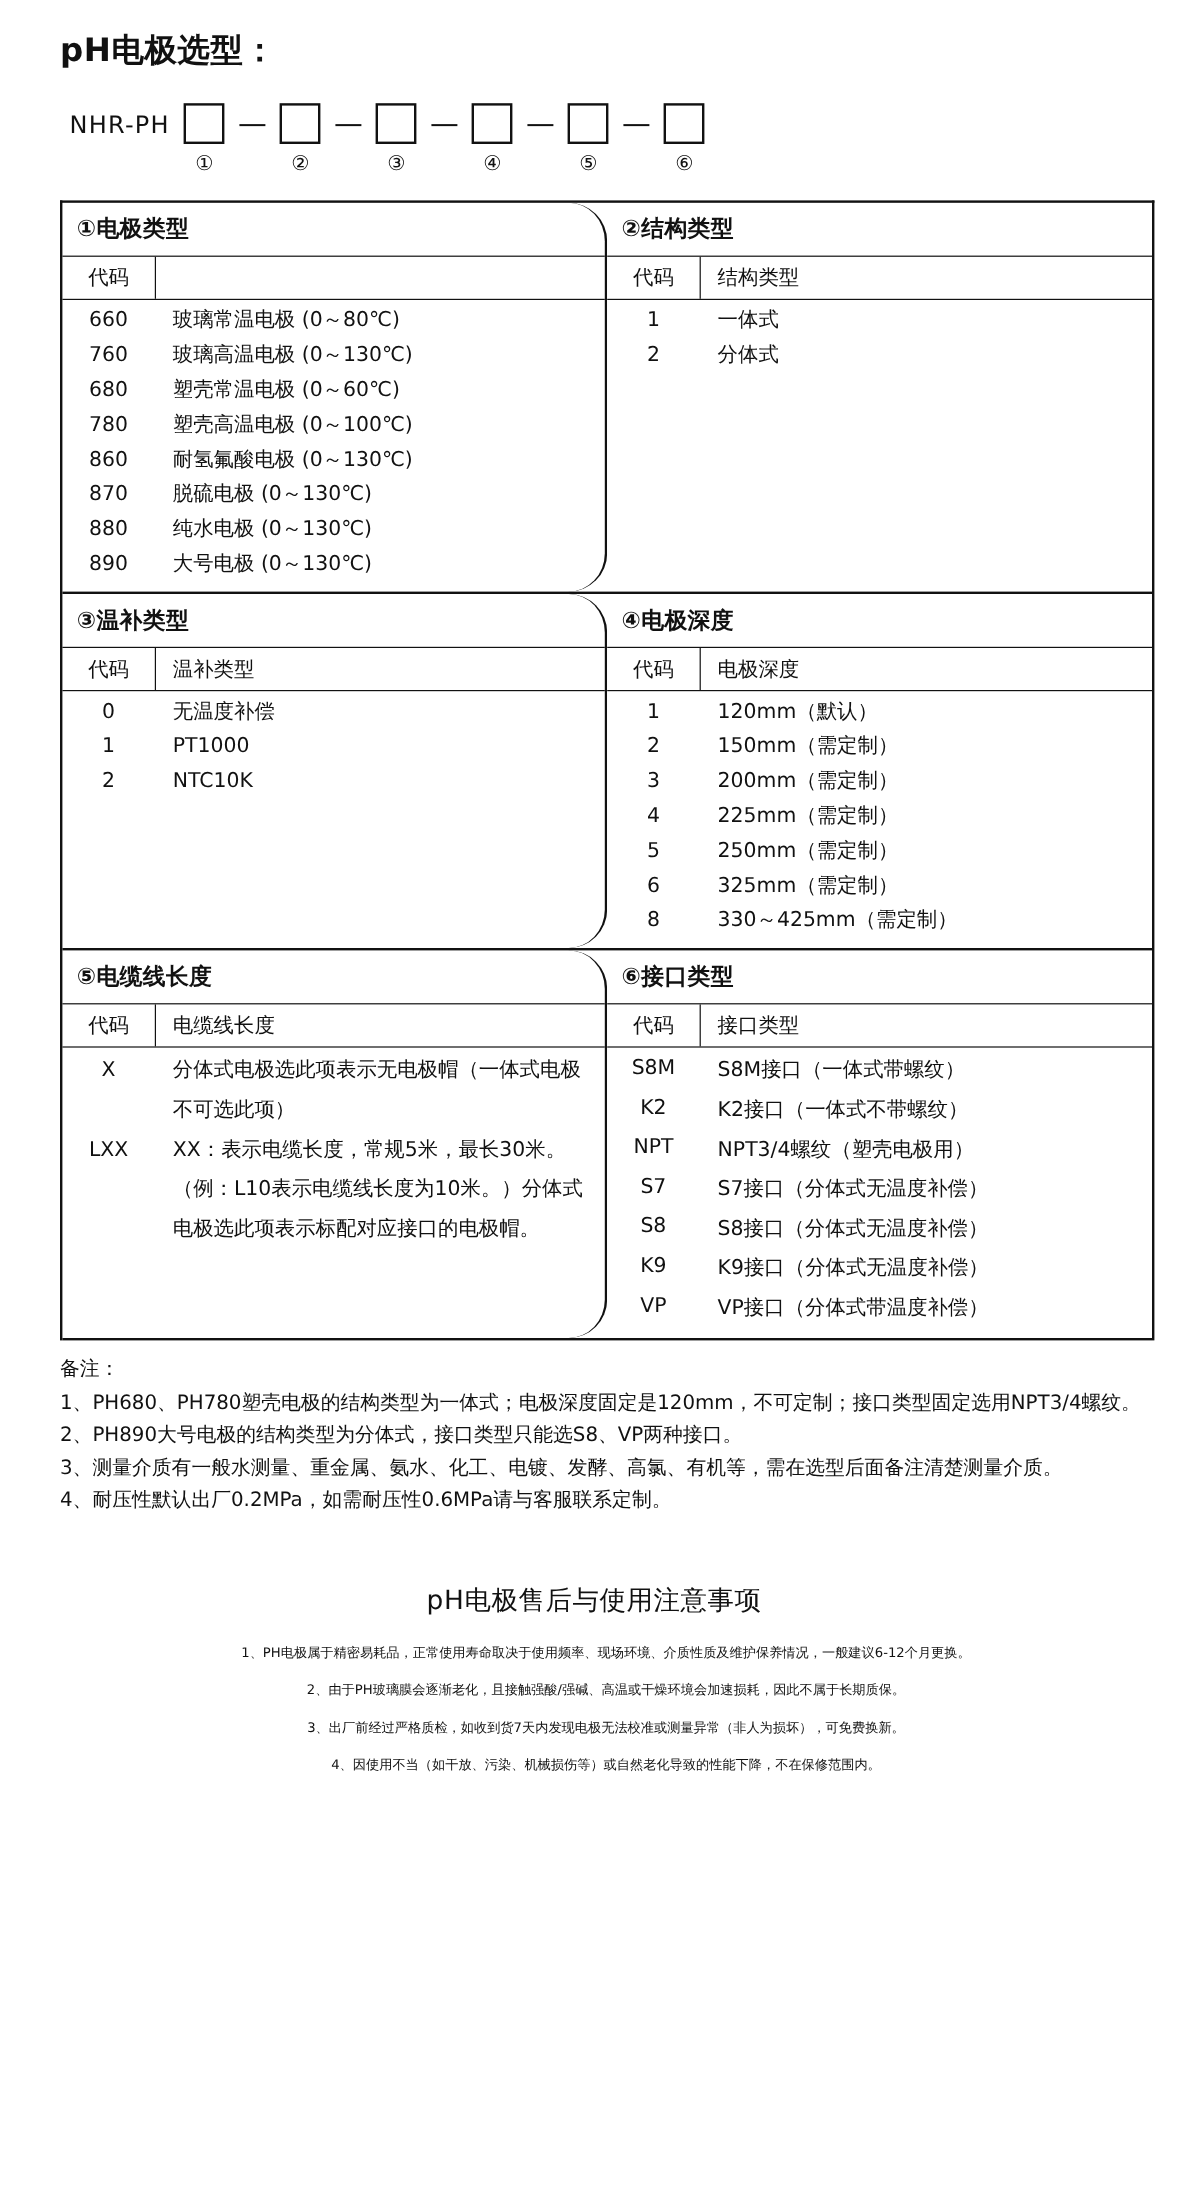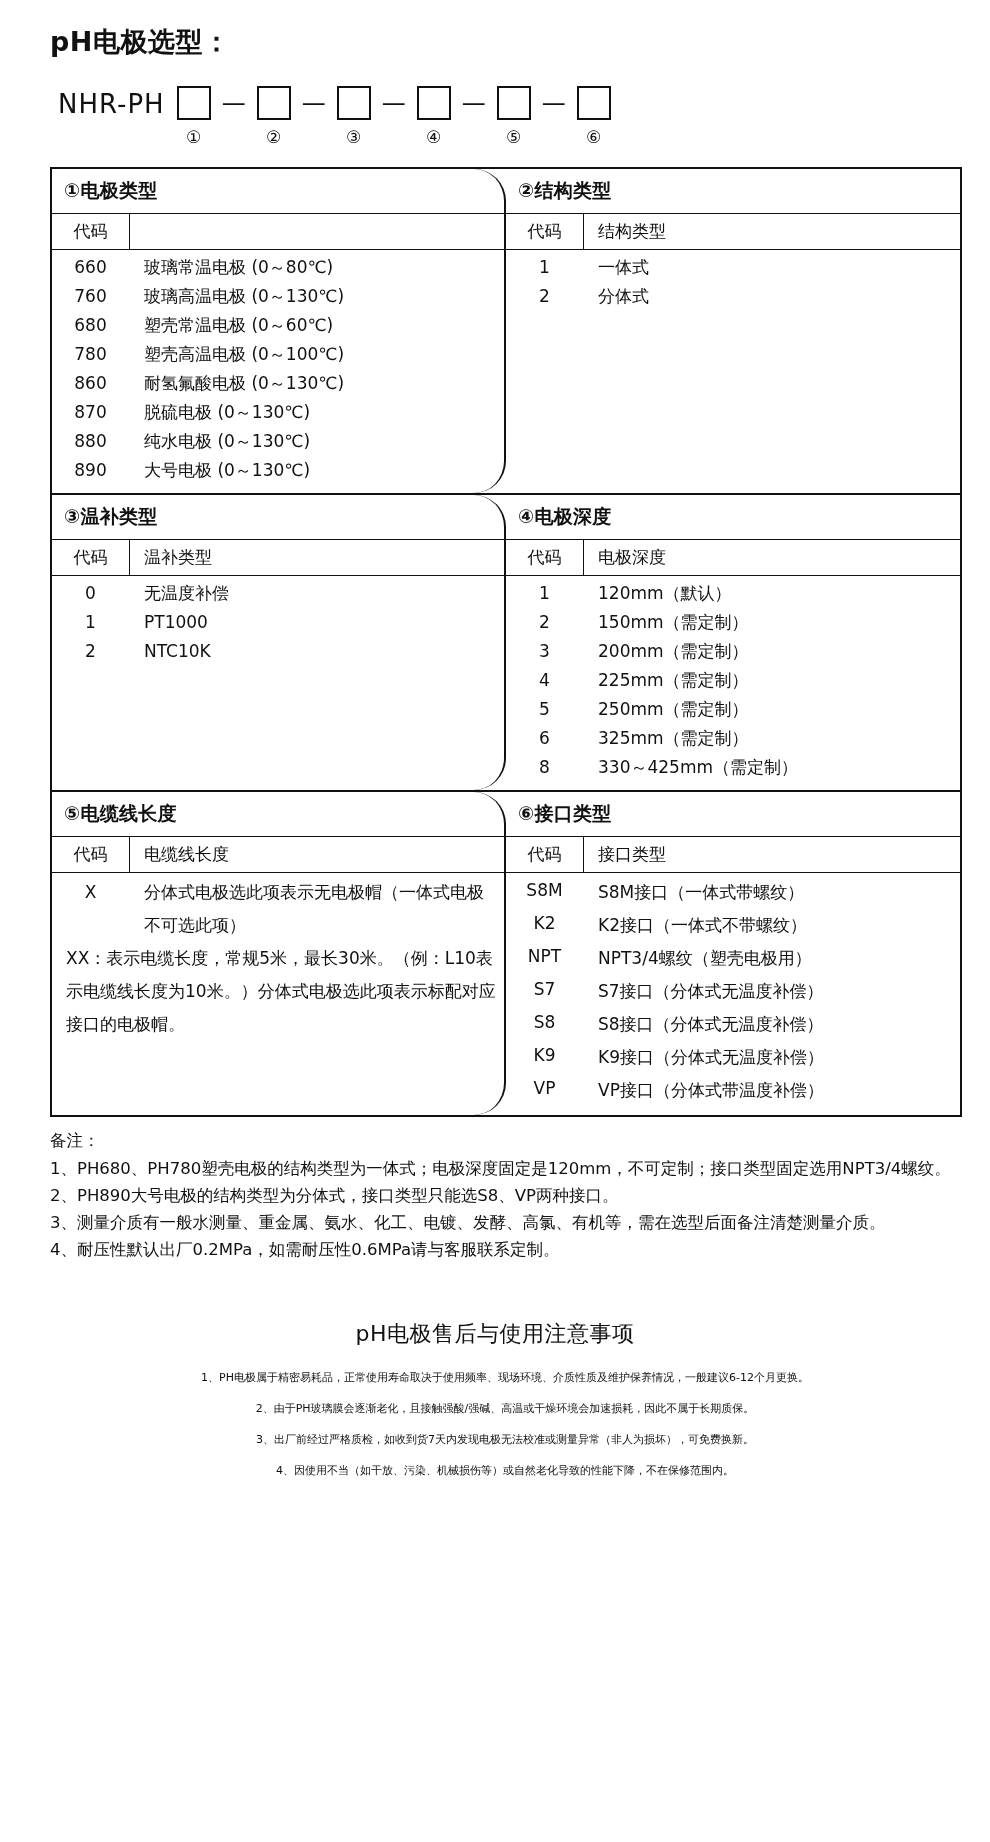--- a/index.html
+++ b/index.html
@@ -31,21 +31,21 @@
     padding-top: 12px;
   }
 
   
   .model-row {
     display: flex;
     align-items: flex-start;
     margin: 26px 0 0 36px;
   }
   .model-prefix {
-    font-size: 26px;
+    font-size: 20px;
     letter-spacing: 1px;
     margin-right: 12px;
     line-height: 36px;
     font-family: "DejaVu Sans", "Liberation Sans", sans-serif;
   }
   .slots {
     display: flex;
     align-items: flex-start;
   }
   .slot-group {
@@ -329,20 +329,21 @@
         <div class="sub-head">
           <div class="code-cell">代码</div>
           <div class="desc-cell">电缆线长度</div>
         </div>
         <div class="rows-body col5-body">
           <div class="row">
             <div class="code-cell">X</div>
             <div class="desc-cell cable-note">分体式电极选此项表示无电极帽（一体式电极不可选此项）</div>
           </div>
           <div class="row">
+            <div class="code-cell">LXX</div>
             <div class="desc-cell cable-note">XX：表示电缆长度，常规5米，最长30米。（例：L10表示电缆线长度为10米。）分体式电极选此项表示标配对应接口的电极帽。</div>
           </div>
         </div>
       </div>
       <div class="col">
         <div class="sec-head">⑥接口类型</div>
         <div class="sub-head">
           <div class="code-cell">代码</div>
           <div class="desc-cell">接口类型</div>
         </div>

